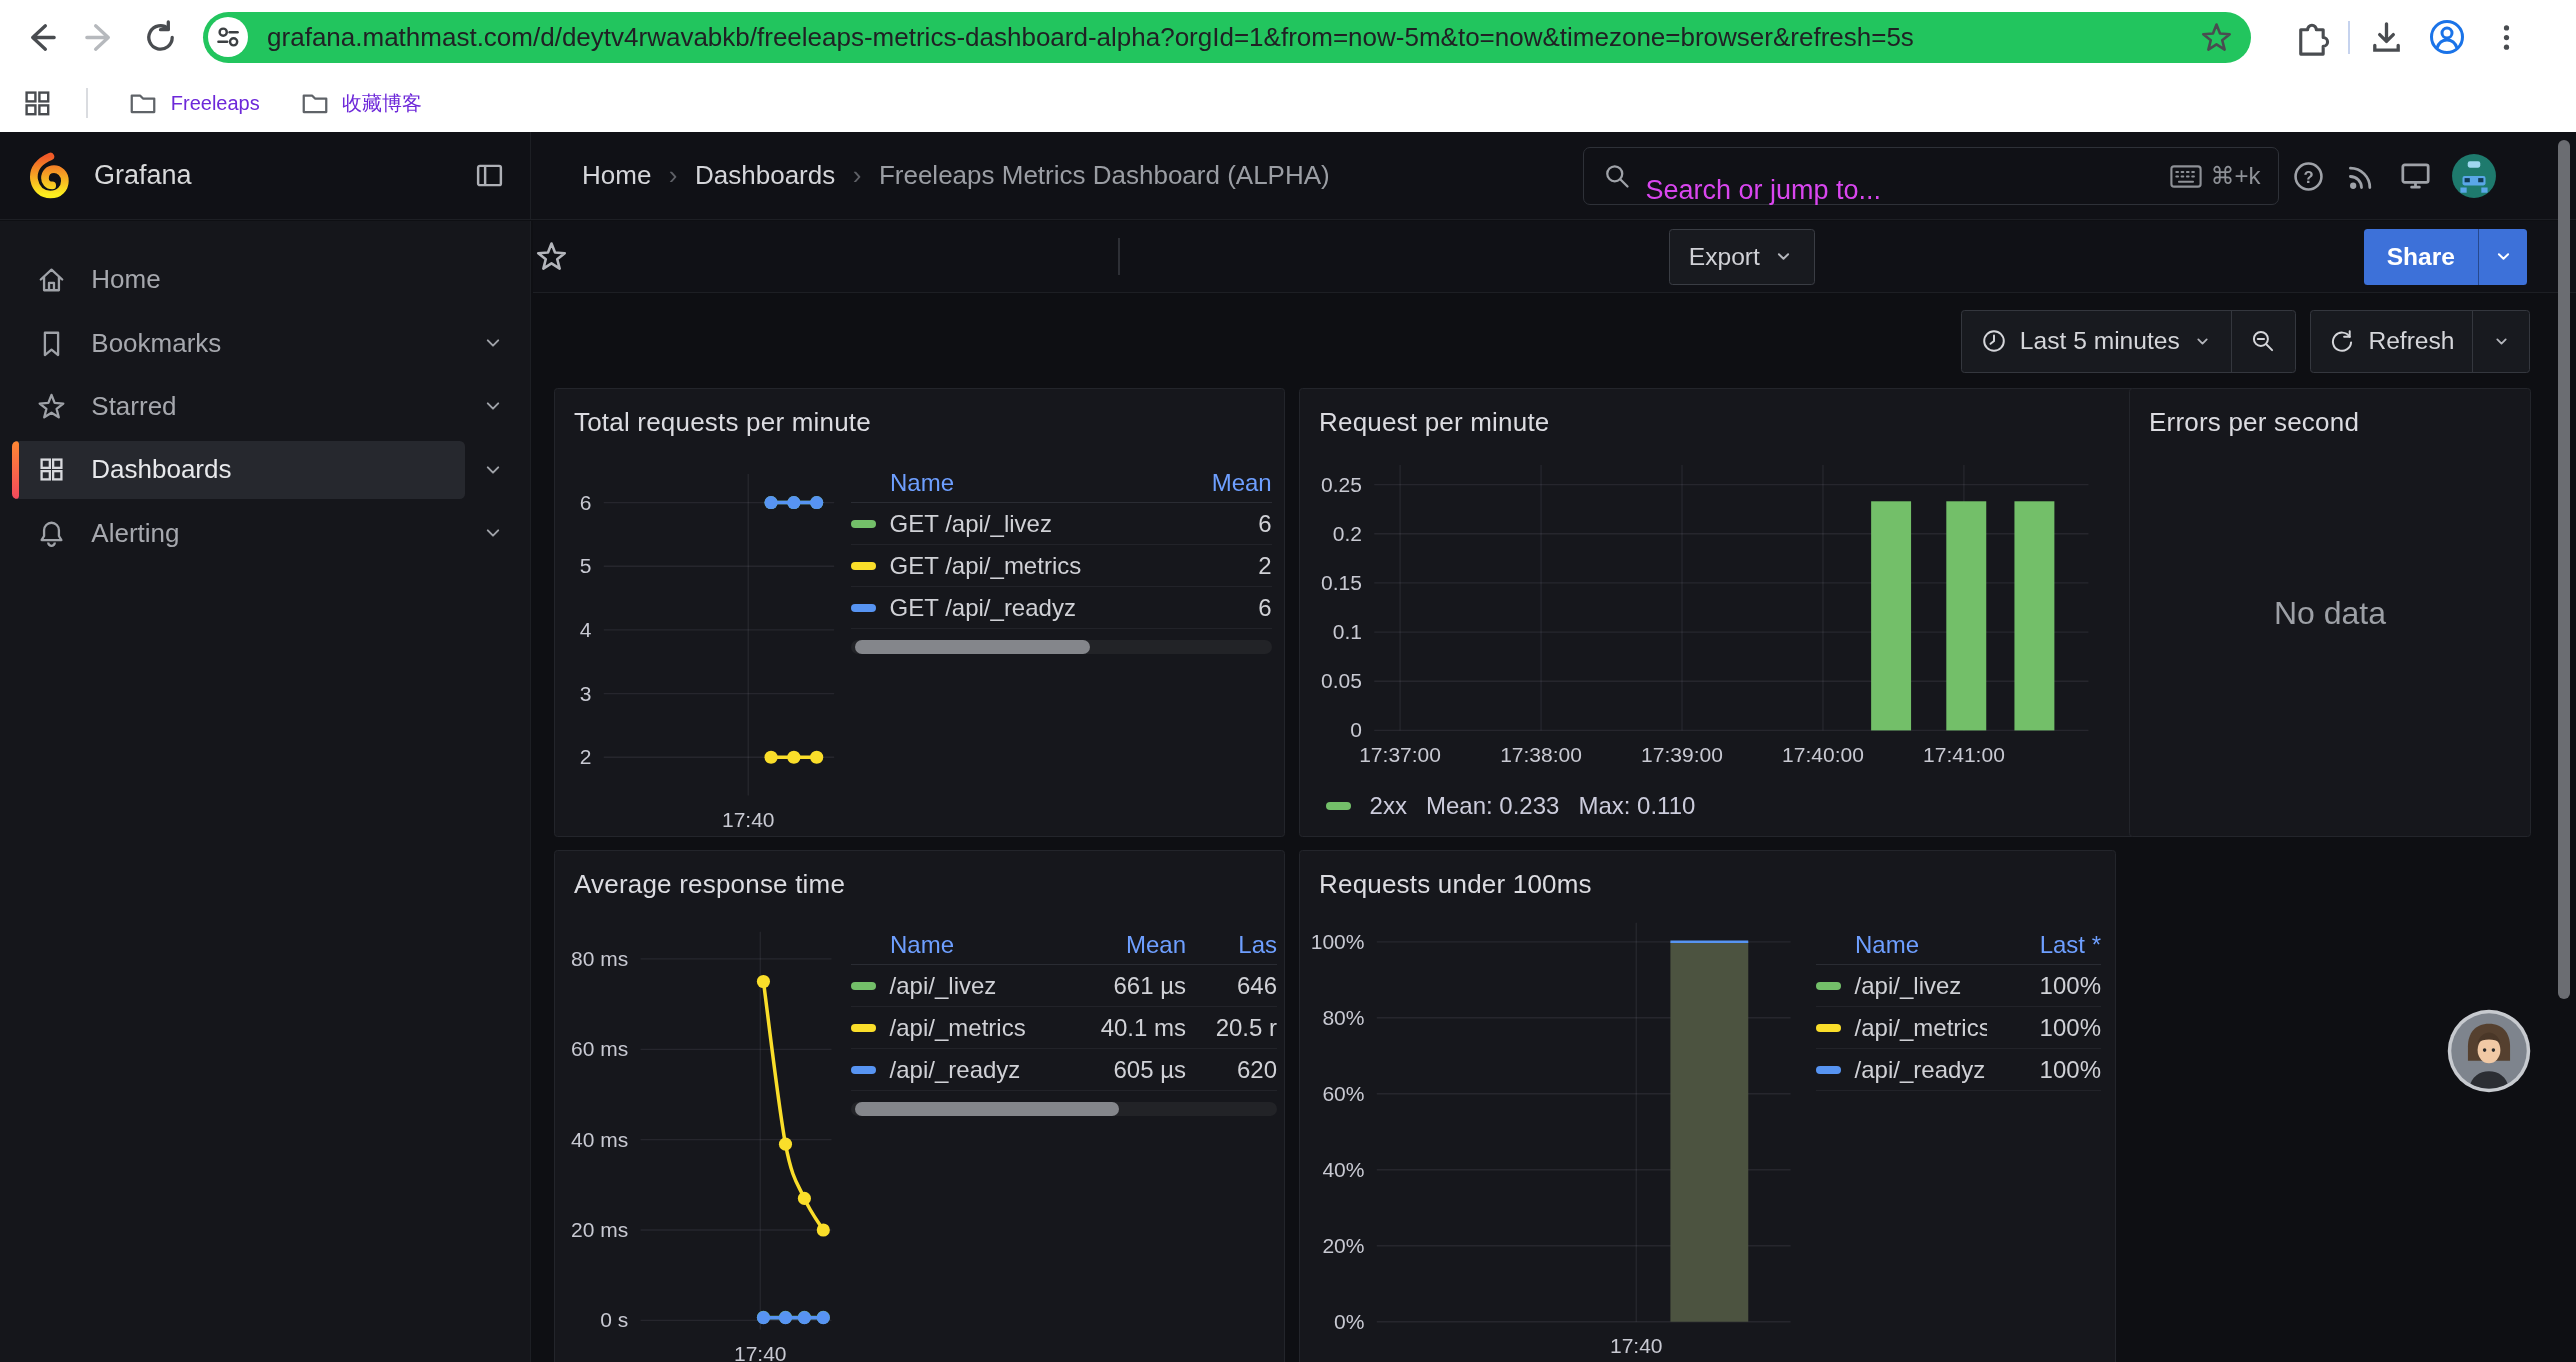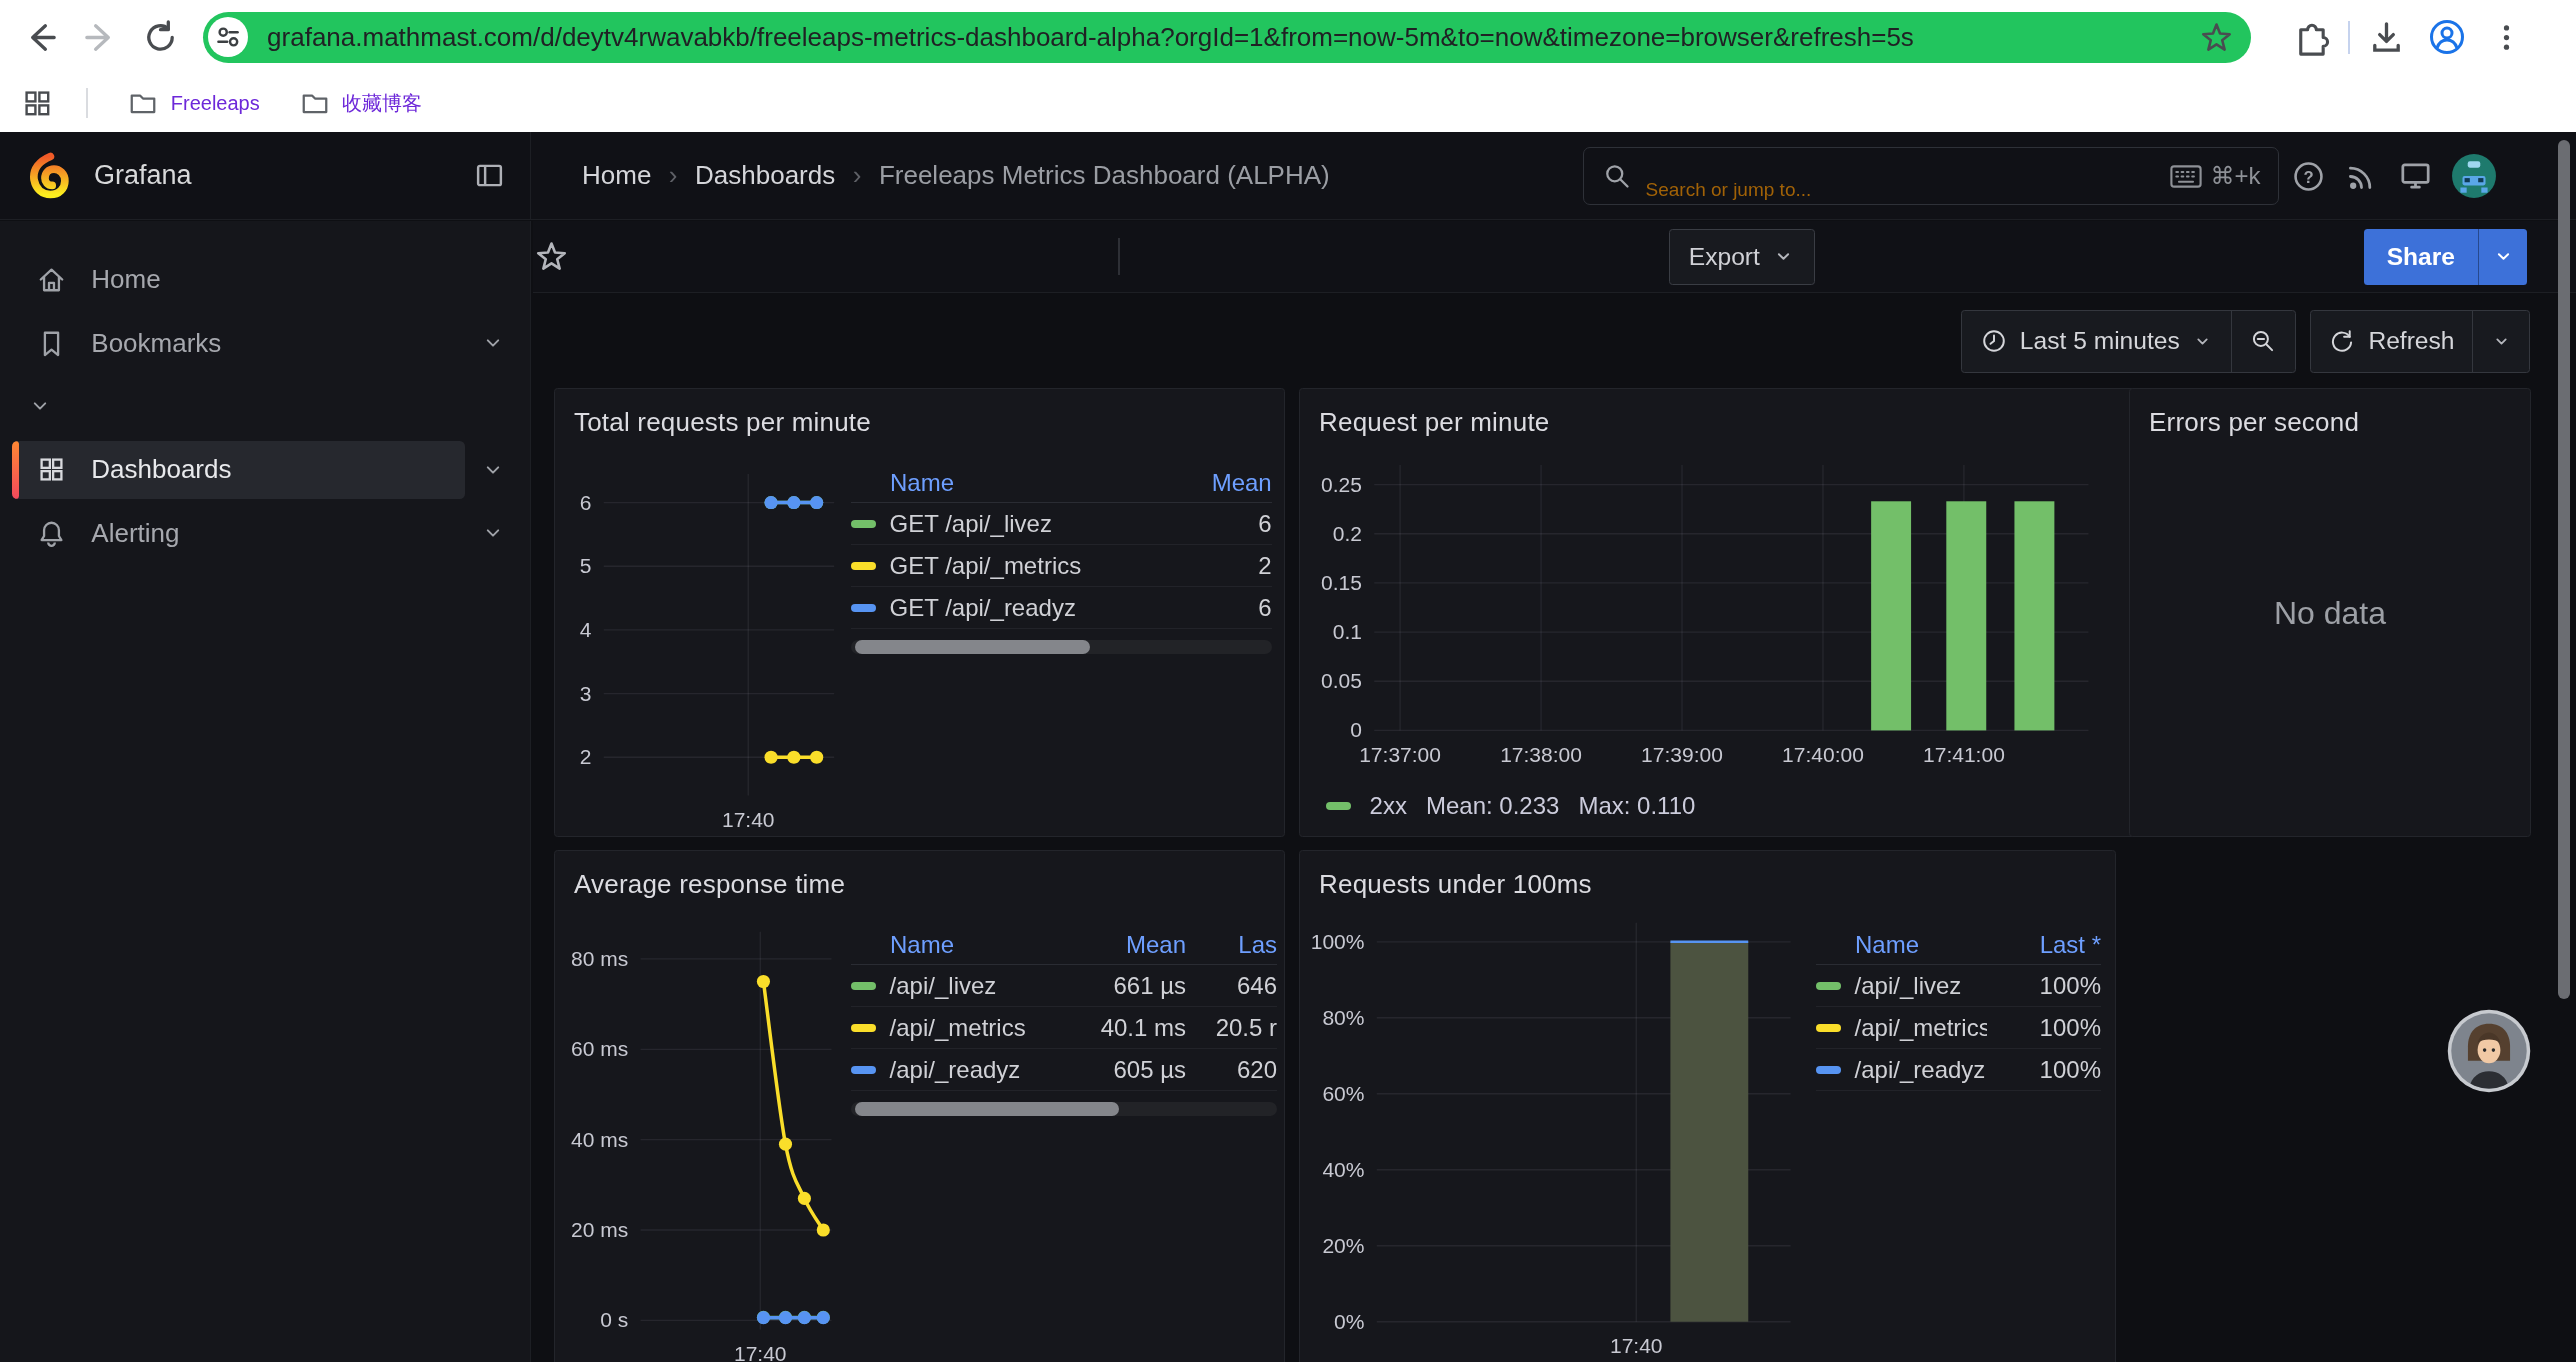--- a/index.html
+++ b/index.html
@@ -24,21 +24,21 @@
   .gnav { position:absolute; top:132px; left:0; width:100%; height:88px; background:#101116;
     border-bottom:1.8px solid #1d1f24; display:flex; align-items:center; }
   .gnav-left { width:531px; height:100%; border-right:1.8px solid #1d1f24; display:flex; align-items:center; padding:0 23px 0 26px; flex:none; }
   .brand { margin-left:21px; font-size:27px; color:#d8d9da; flex:1; }
   .crumbs { display:flex; align-items:center; gap:17.5px; margin-left:51px; font-size:26px; }
   .crumb { color:#d5d6da; }
   .crumb.current { color:#9a9da3; }
   .crumb-sep { color:#5e6066; font-size:26px; }
   .searchbox { position:absolute; left:1583px; top:15px; width:696px; height:58px; border:1.8px solid #2e3138;
     border-radius:7px; background:#101116; display:flex; align-items:center; padding:0 17.5px; }
-  .search-ph { margin-left:14px; font-size:19px; color:#a16207; flex:1;margin-top:28px; }
+  .search-ph { margin-left:14px; font-size:27px; color:#d946ef; flex:1;margin-top:28px; }
   .kbd-hint { display:flex; align-items:center; gap:8.8px; color:#8e9197; font-size:24px; }
   .gnav-icons { position:absolute; left:2290px; top:0; height:88px; display:flex; align-items:center; gap:16px; }
 
   
   .sidebar { position:absolute; top:221px; left:0; width:531px; height:1142px; background:#15161b;
     border-right:1.8px solid #1d1f24; padding-top:24.6px; }
   .side-row { display:flex; align-items:center; height:58px; margin:5.3px 8.8px 5.3px 12.3px; position:relative; }
   .side-btn { flex:1; height:100%; display:flex; align-items:center; border-radius:5.3px; padding-left:23px; position:relative; overflow:hidden; }
   .side-btn .accent { display:none; position:absolute; left:0; top:0; width:7px; height:100%; border-radius:3.5px;
     background:linear-gradient(180deg,#ff8833,#f2495c); }
@@ -255,20 +255,27 @@
           </svg>
         <span class="side-label">Bookmarks</span>
       </div>
       <div class="side-chevron">
           <svg width="26" height="26" viewBox="0 0 40 40">
             <path d="M12 16 L20 24 L28 16" stroke="#9fa2a8" stroke-width="3" fill="none" stroke-linecap="round" stroke-linejoin="round"></path>
           </svg>
         </div>
     </div>
     <div class="side-row">
+      <div class="side-btn">
+
+        <svg width="33" height="33" viewBox="0 0 40 40">
+            <polygon points="20,6 23.8,15.7 34.3,16.4 26.2,23 28.8,33.1 20,27.5 11.2,33.1 13.8,23 5.7,16.4 16.2,15.7" fill="none" stroke="#9fa2a8" stroke-width="2.8" stroke-linejoin="round"></polygon>
+          </svg>
+        <span class="side-label">Starred</span>
+      </div>
       <div class="side-chevron">
           <svg width="26" height="26" viewBox="0 0 40 40">
             <path d="M12 16 L20 24 L28 16" stroke="#9fa2a8" stroke-width="3" fill="none" stroke-linecap="round" stroke-linejoin="round"></path>
           </svg>
         </div>
     </div>
     <div class="side-row selected">
       <div class="side-btn">
         <span class="accent"></span>
         <svg width="33" height="33" viewBox="0 0 40 40">

